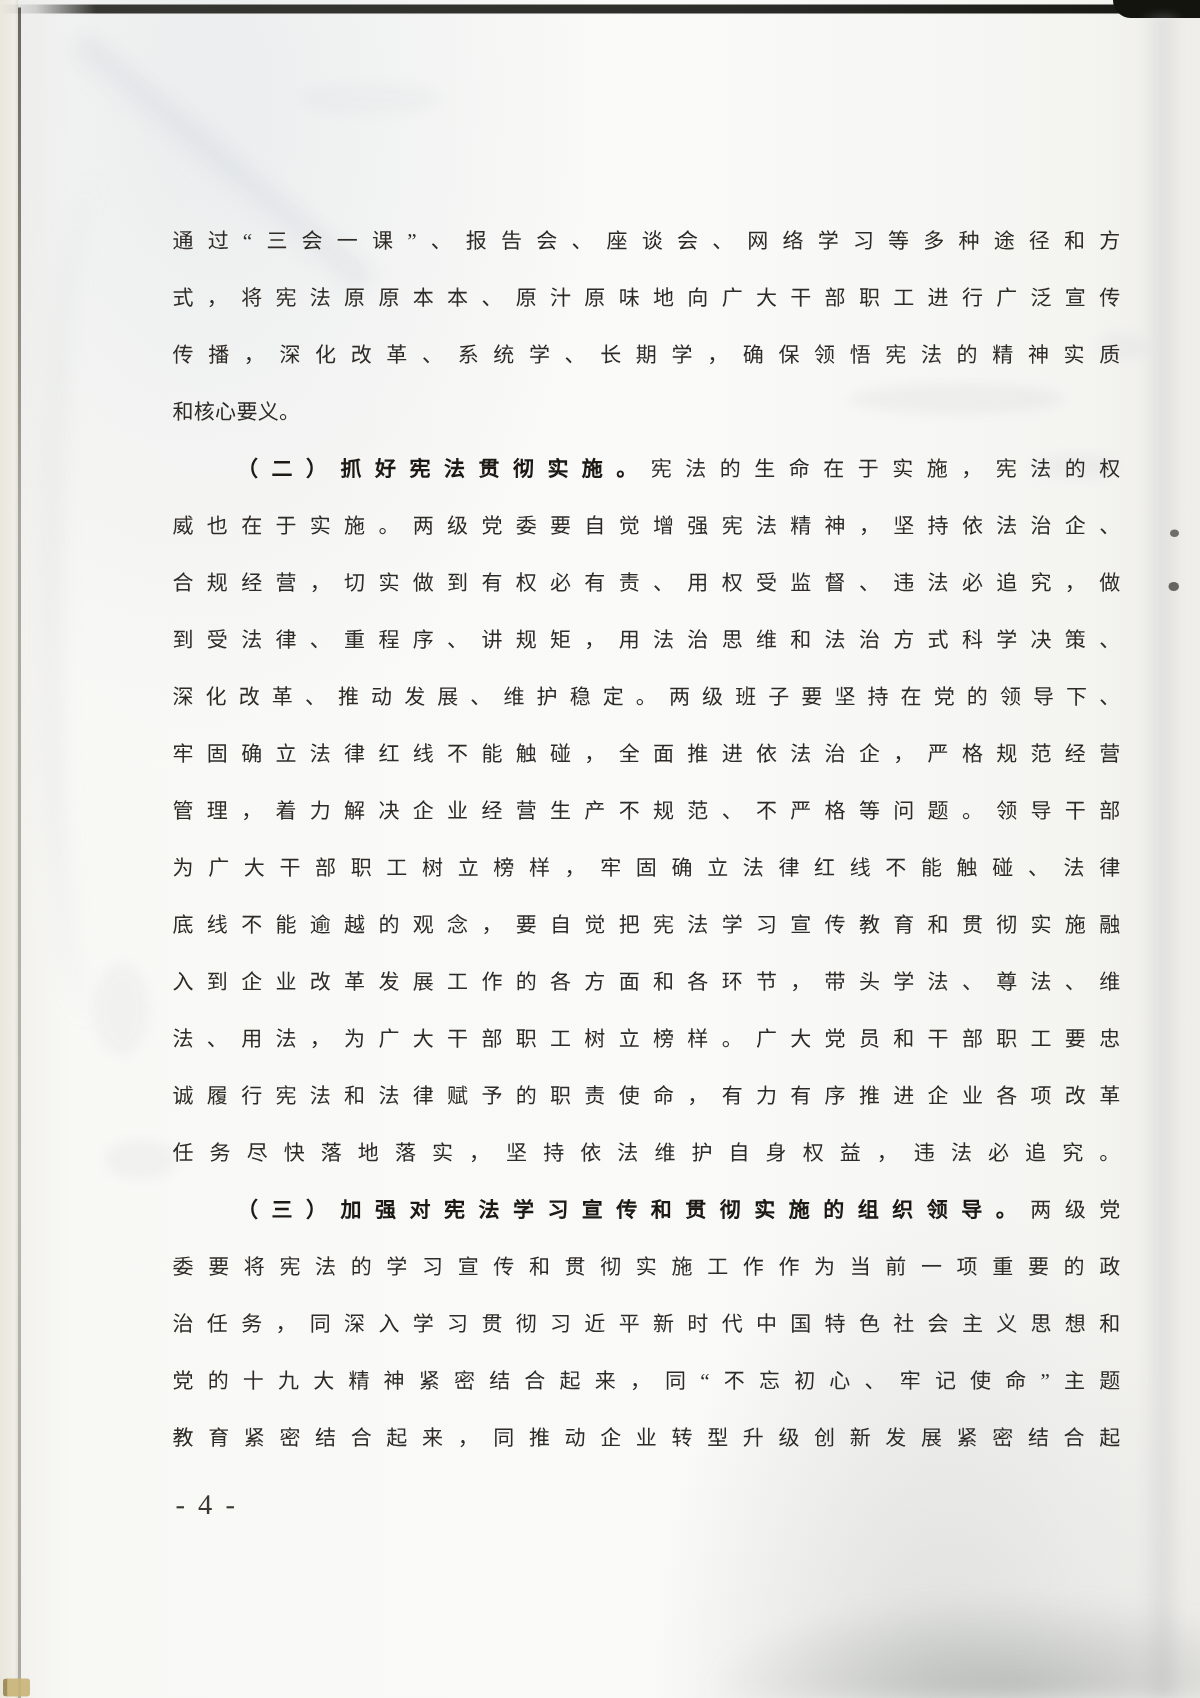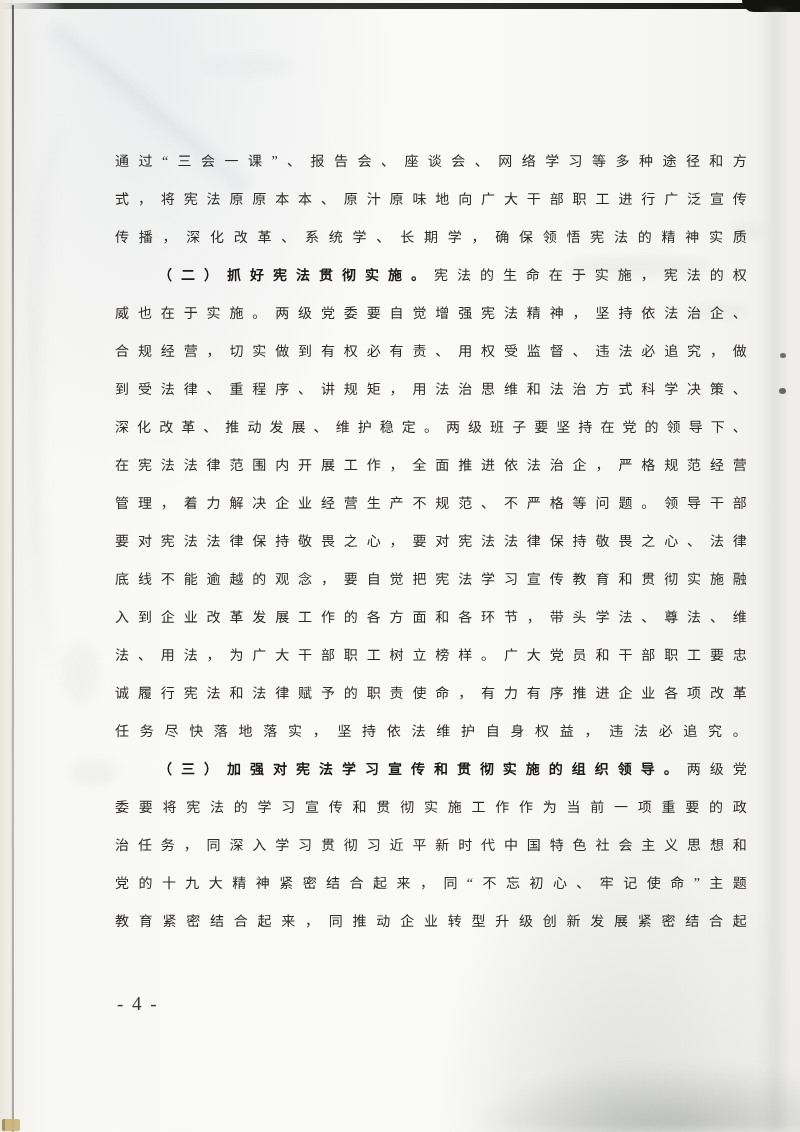--- a/index.html
+++ b/index.html
@@ -144,31 +144,32 @@
   <div class="speck s2"></div>
   <div class="bottom-shadow"></div>
   <div class="corner-stain"></div>
 
   <div class="textblock">
 
     <div>
       <div class="line">通过“三会一课”、报告会、座谈会、网络学习等多种途径和方</div>
       <div class="line">式，将宪法原原本本、原汁原味地向广大干部职工进行广泛宣传</div>
       <div class="line">传播，深化改革、系统学、长期学，确保领悟宪法的精神实质</div>
+      <div class="line short">和核心要义。</div>
     </div>
 
     <div>
       <div class="line indent"><span class="lead">（二）抓好宪法贯彻实施。</span><span>宪法的生命在于实施，宪法的权</span></div>
       <div class="line">威也在于实施。两级党委要自觉增强宪法精神，坚持依法治企、</div>
       <div class="line">合规经营，切实做到有权必有责、用权受监督、违法必追究，做</div>
       <div class="line">到受法律、重程序、讲规矩，用法治思维和法治方式科学决策、</div>
       <div class="line">深化改革、推动发展、维护稳定。两级班子要坚持在党的领导下、</div>
-      <div class="line">在宪法法律范围内开展工作，全面推进依法治企，严格规范经营</div>
+      <div class="line">牢固确立法律红线不能触碰，全面推进依法治企，严格规范经营</div>
       <div class="line">管理，着力解决企业经营生产不规范、不严格等问题。领导干部</div>
-      <div class="line">要对宪法法律保持敬畏之心，要对宪法法律保持敬畏之心、法律</div>
+      <div class="line">为广大干部职工树立榜样，牢固确立法律红线不能触碰、法律</div>
       <div class="line">底线不能逾越的观念，要自觉把宪法学习宣传教育和贯彻实施融</div>
       <div class="line">入到企业改革发展工作的各方面和各环节，带头学法、尊法、维</div>
       <div class="line">法、用法，为广大干部职工树立榜样。广大党员和干部职工要忠</div>
       <div class="line">诚履行宪法和法律赋予的职责使命，有力有序推进企业各项改革</div>
       <div class="line">任务尽快落地落实，坚持依法维护自身权益，违法必追究。</div>
     </div>
 
     <div>
       <div class="line indent"><span class="lead">（三）加强对宪法学习宣传和贯彻实施的组织领导。</span><span>两级党</span></div>
       <div class="line">委要将宪法的学习宣传和贯彻实施工作作为当前一项重要的政</div>

